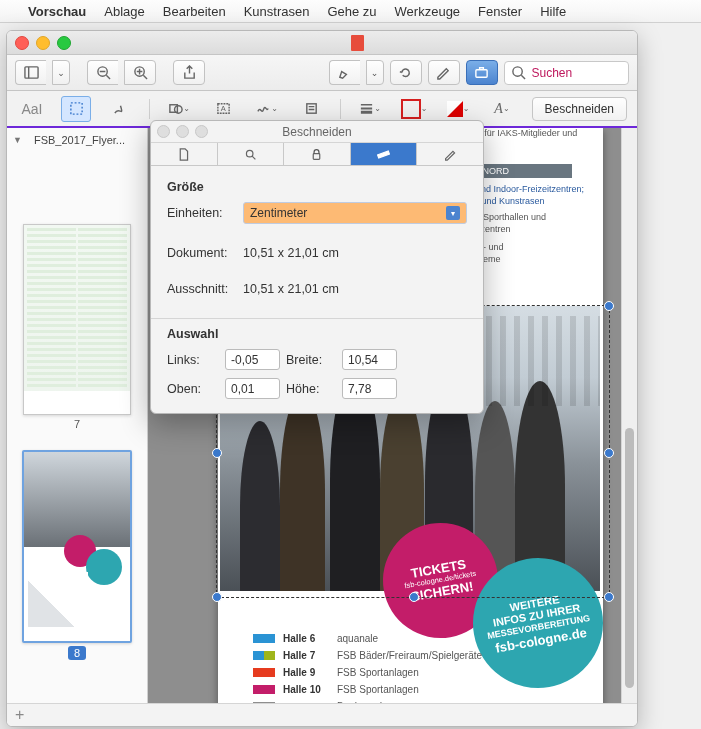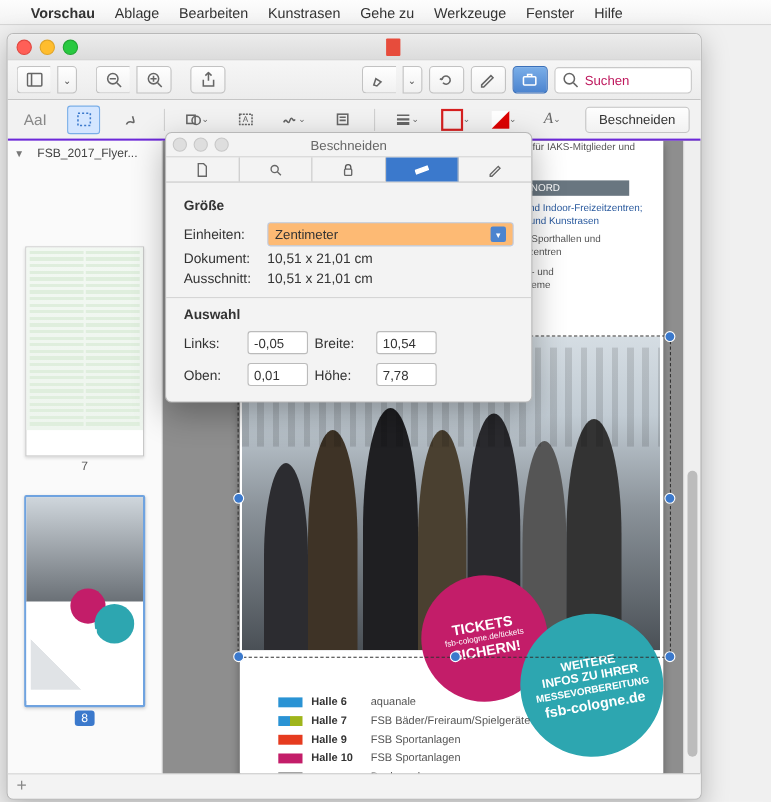--- a/index.html
+++ b/index.html
@@ -57,21 +57,21 @@
 .popover{position:absolute;left:150px;top:120px;width:332px;background:#f3f3f3;border:1px solid #b8b8b8;border-radius:6px;box-shadow:0 10px 30px rgba(0,0,0,.3);font-size:12.5px}
 .pop-header{height:21px;display:flex;align-items:center;justify-content:center;font-size:12px;color:#666;border-bottom:1px solid #d5d5d5;position:relative}
 .pop-dots{position:absolute;left:6px;display:flex;gap:6px}
 .pop-dots .d{width:11px;height:11px;border-radius:50%;background:#dedede;border:.5px solid #c8c8c8}
 .pop-tabs{height:22px;display:flex;border-bottom:1px solid #c8c8c8}
 .pop-tab{flex:1;display:flex;align-items:center;justify-content:center;border-right:1px solid #c8c8c8;font-size:12px;color:#555}
 .pop-tab:last-child{border-right:none}
 .pop-tab.active{background:#3b79cc;color:#fff}
 .pop-body{padding:10px 16px 14px}
 .pop-body h4{margin:4px 0 8px;font-size:12.5px}
-.row{display:flex;align-items:center;margin-bottom:4px;gap:8px}
+.row{display:flex;align-items:center;margin-bottom:22px;gap:8px}
 .row label{width:68px;color:#333}
 .row .ro{color:#333}
 .sel-input{flex:1;height:20px;border:1px solid #bfcbe0;border-radius:3px;background:#fdba74;display:flex;align-items:center;padding:0 6px;justify-content:space-between;font-size:12px}
 .sel-caret{width:14px;height:14px;background:#4c84cf;border-radius:2px;color:#fff;font-size:8px;display:flex;align-items:center;justify-content:center}
 .divider{height:1px;background:#d5d5d5;margin:10px -16px 8px}
 .grid2{display:grid;grid-template-columns:52px 55px 50px 55px;gap:8px 6px;align-items:center}
 .num-in{height:19px;border:1px solid #bbb;border-radius:3px;background:#fff;padding:0 5px;font-size:12px;display:flex;align-items:center}
 .scrollbar{position:absolute;right:0;top:0;width:15px;height:100%;background:#efefef;border-left:1px solid #d5d5d5}
 .scroll-thumb{position:absolute;left:3px;width:9px;background:#bcbcbc;border-radius:5px}
 .footer{height:22px;background:#f3f3f3;border-top:1px solid #d5d5d5;display:flex;align-items:center;padding:0 8px;font-size:16px;color:#888}

